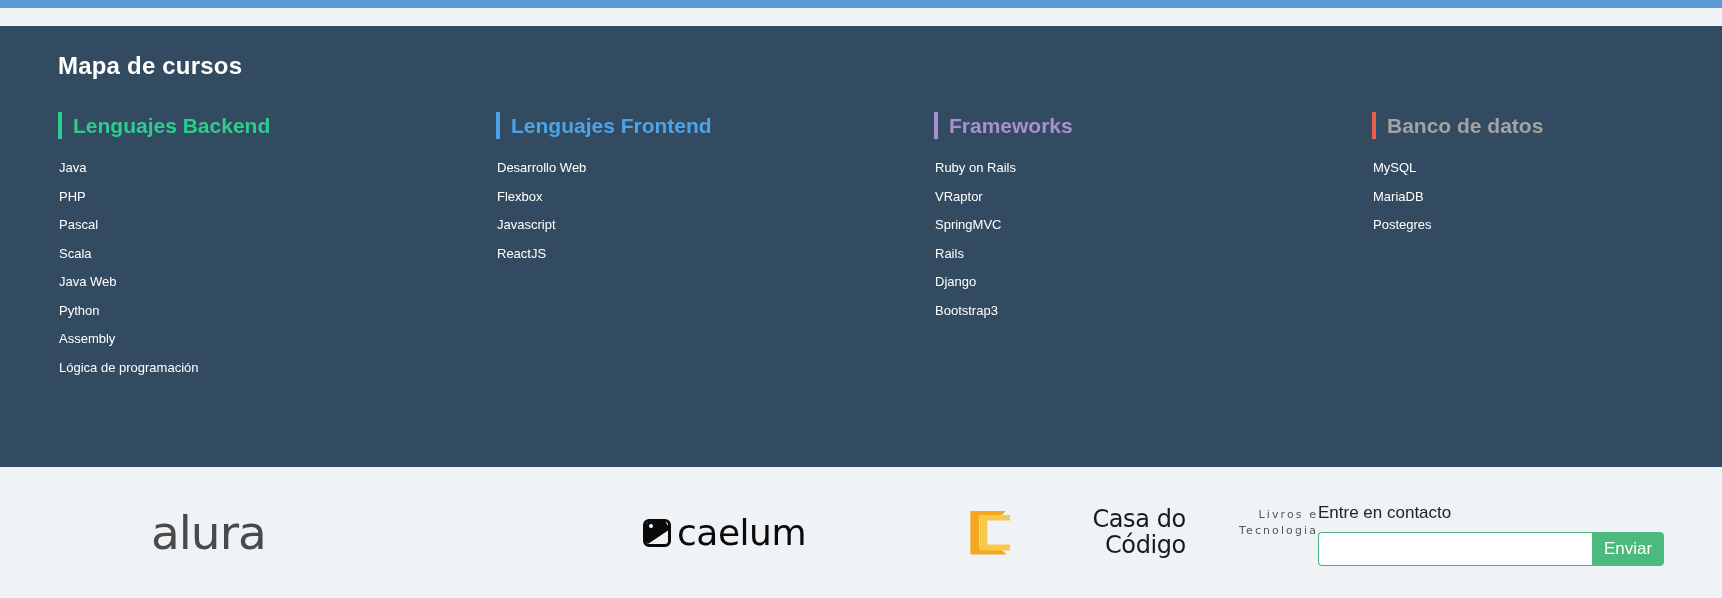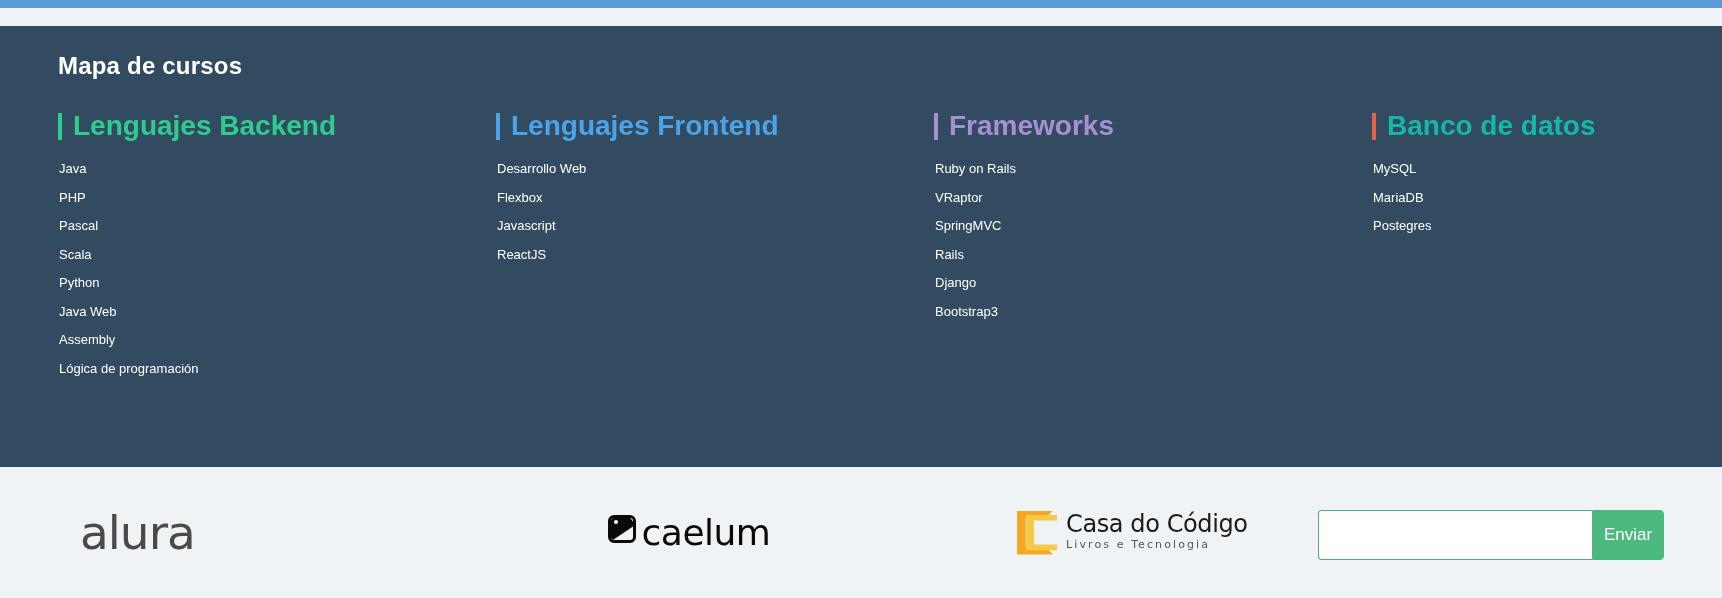--- a/index.html
+++ b/index.html
@@ -74,21 +74,21 @@
 
   .header-accent {
     width: 4px;
     height: 27px;
     margin-right: 11px;
     flex: 0 0 4px;
     border-radius: 0;
   }
 
   .column-title {
-    font-size: 28px;
+    font-size: 21px;
     font-weight: bold;
     line-height: 1;
     white-space: nowrap;
   }
 
   .course-list {
     list-style: none;
   }
 
   .course-item {
@@ -108,22 +108,23 @@
     display: flex;
     align-items: center;
     padding: 0 58px 0 0;
     position: relative;
   }
 
   .logo-row {
     display: flex;
     align-items: center;
     flex: 1 1 auto;
-    padding-left: 80px;
+    padding-left: 107px;
     gap: 12px;
+    margin-left: 44px;
   }
 
   .logo-slot {
     flex: 1 1 0;
     display: flex;
     align-items: center;
     justify-content: flex-start;
   }
   .logo-slot.slot-caelum { justify-content: center; padding-left: 40px; }
   .logo-slot.slot-cdc { justify-content: center; padding-left: 60px; }
@@ -134,20 +135,21 @@
     font-size: 47px;
     color: #4a4a4a;
     letter-spacing: -1px;
     font-weight: 400;
     line-height: 1;
   }
 
   
   .logo-caelum {
     display: flex;
+    align-items: center;
     gap: 6px;
   }
   .caelum-mark {
     position: relative;
     width: 28px;
     height: 28px;
     border: 3px solid #0a0a0a;
     border-radius: 6px;
     overflow: hidden;
     flex: 0 0 28px;
@@ -200,21 +202,21 @@
     background: #f5a623;
     clip-path: polygon(0 0, 100% 0, 78% 18%, 24% 18%, 24% 82%, 78% 82%, 100% 100%, 0 100%);
   }
   .cdc-mark .c-inner {
     position: absolute;
     left: 9px; top: 4px;
     width: 31px; height: 36px;
     background: #f7c948;
     clip-path: polygon(0 0, 100% 0, 100% 17%, 26% 17%, 26% 83%, 100% 83%, 100% 100%, 0 100%);
   }
-  .cdc-text { display: flex; flex-direction: column; }
+  .cdc-text { display: flex; flex-direction: row; text-align: right; }
   .cdc-title {
     font-family: "DejaVu Sans", sans-serif;
     font-size: 24px;
     color: #1a1a1a;
     line-height: 1.05;
     letter-spacing: -0.4px;
   }
   .cdc-sub {
     font-family: "DejaVu Sans", sans-serif;
     font-size: 11px;
@@ -230,21 +232,21 @@
   }
   .contact-label {
     font-size: 17px;
     color: #222222;
     margin-bottom: 11px;
     line-height: 1;
   }
   .contact-form {
     display: flex;
     align-items: stretch;
-    height: 50px;
+    height: 34px;
   }
   .contact-input {
     flex: 1 1 auto;
     border: 1px solid #4caf7d;
     border-right: none;
     border-radius: 4px 0 0 4px;
     background: #ffffff;
     font-family: "Liberation Sans", sans-serif;
     font-size: 16px;
     color: #333333;
@@ -281,22 +283,22 @@
       <div class="course-column">
         <div class="column-header">
           <span class="header-accent" style="background:#2ecc8f"></span>
           <span class="column-title" style="color:#2ecc8f">Lenguajes Backend</span>
         </div>
         <ul class="course-list">
           <li class="course-item">Java</li>
           <li class="course-item">PHP</li>
           <li class="course-item">Pascal</li>
           <li class="course-item">Scala</li>
+          <li class="course-item">Java Web</li>
           <li class="course-item">Python</li>
-          <li class="course-item">Java Web</li>
           <li class="course-item">Assembly</li>
           <li class="course-item">Lógica de programación</li>
         </ul>
       </div>
 
       <div class="course-column">
         <div class="column-header">
           <span class="header-accent" style="background:#4da3e8"></span>
           <span class="column-title" style="color:#4da3e8">Lenguajes Frontend</span>
         </div>
@@ -319,21 +321,21 @@
           <li class="course-item">SpringMVC</li>
           <li class="course-item">Rails</li>
           <li class="course-item">Django</li>
           <li class="course-item">Bootstrap3</li>
         </ul>
       </div>
 
       <div class="course-column">
         <div class="column-header">
           <span class="header-accent" style="background:#e8604c"></span>
-          <span class="column-title" style="color:#14b8a6">Banco de datos</span>
+          <span class="column-title" style="color:#a3a3a3">Banco de datos</span>
         </div>
         <ul class="course-list">
           <li class="course-item">MySQL</li>
           <li class="course-item">MariaDB</li>
           <li class="course-item">Postegres</li>
         </ul>
       </div>
 
     </div>
   </section>
@@ -364,20 +366,21 @@
           <span class="cdc-text">
             <span class="cdc-title">Casa do Código</span>
             <span class="cdc-sub">Livros e Tecnologia</span>
           </span>
         </span>
       </div>
 
     </div>
 
     <div class="contact-block">
+      <div class="contact-label">Entre en contacto</div>
       <form class="contact-form">
         <input class="contact-input" type="text" placeholder="" style="">
         <button class="contact-submit" type="submit">Enviar</button>
       </form>
     </div>
 
   </footer>
 
 </div>
 

